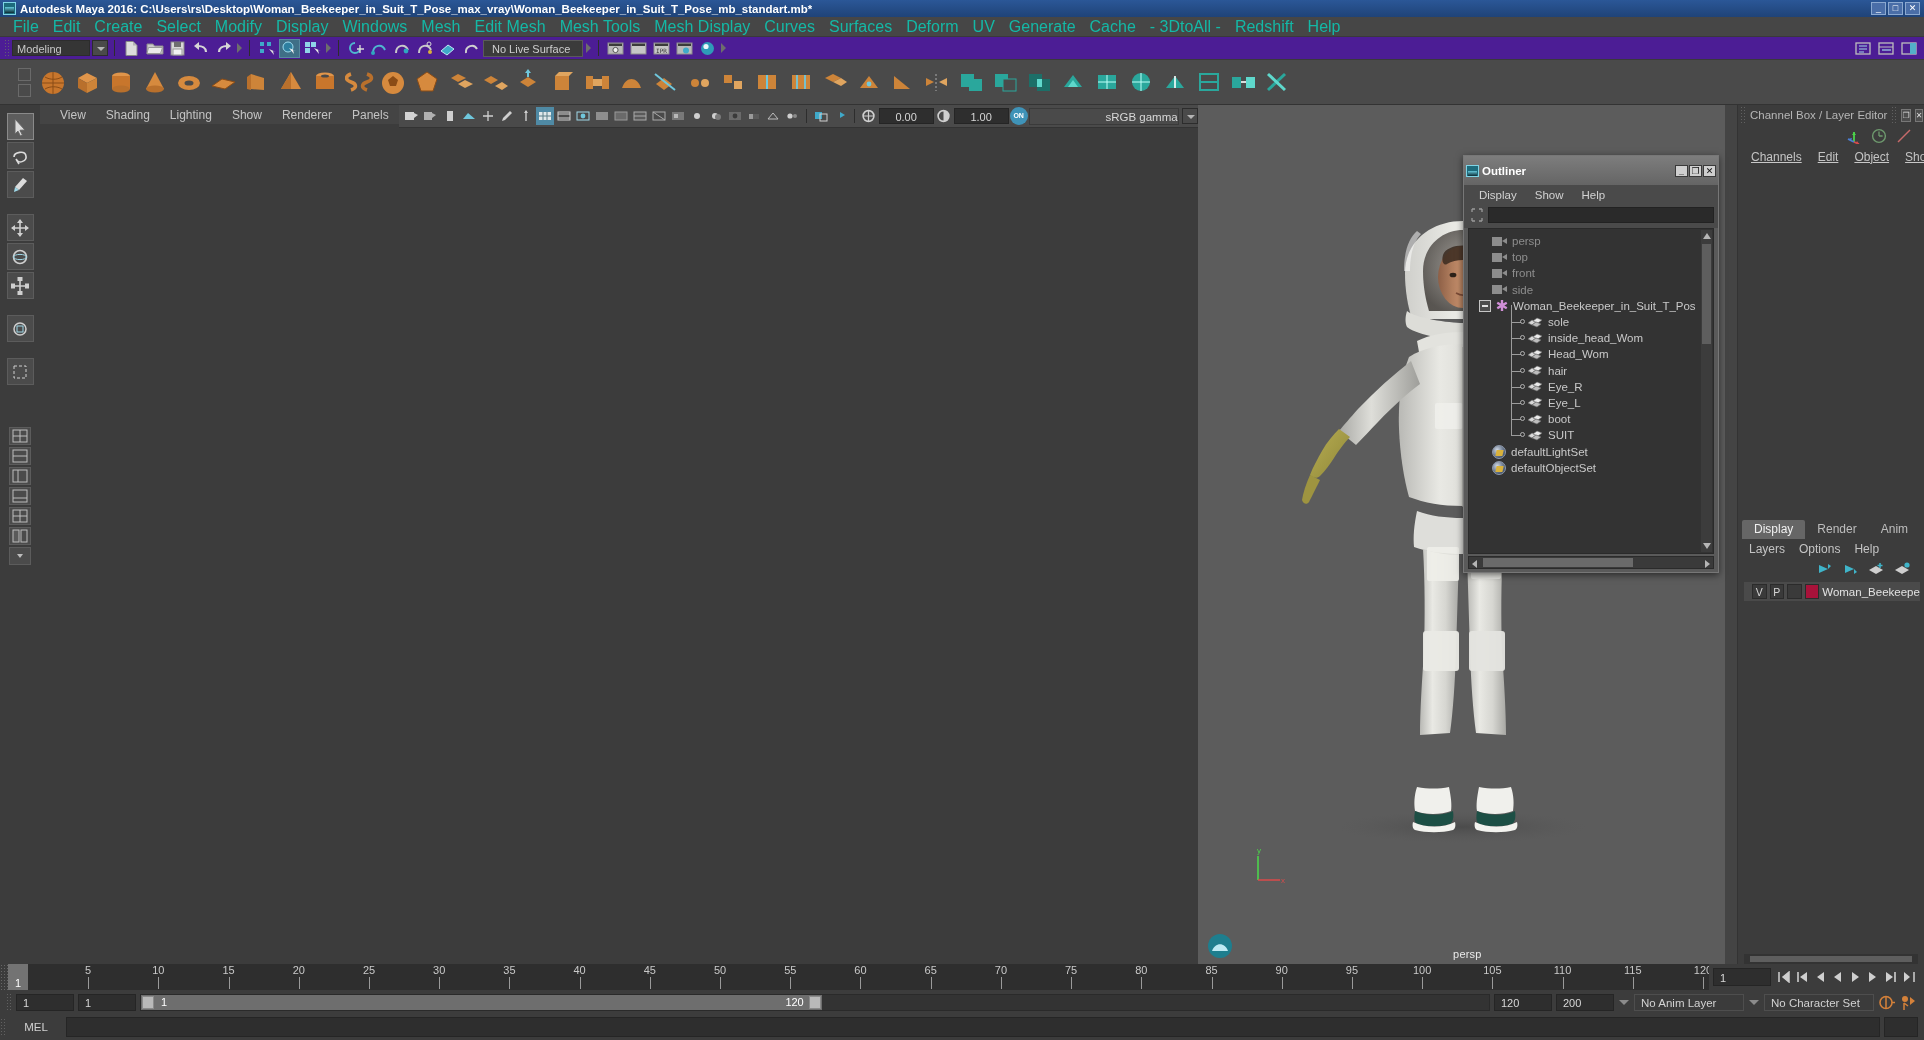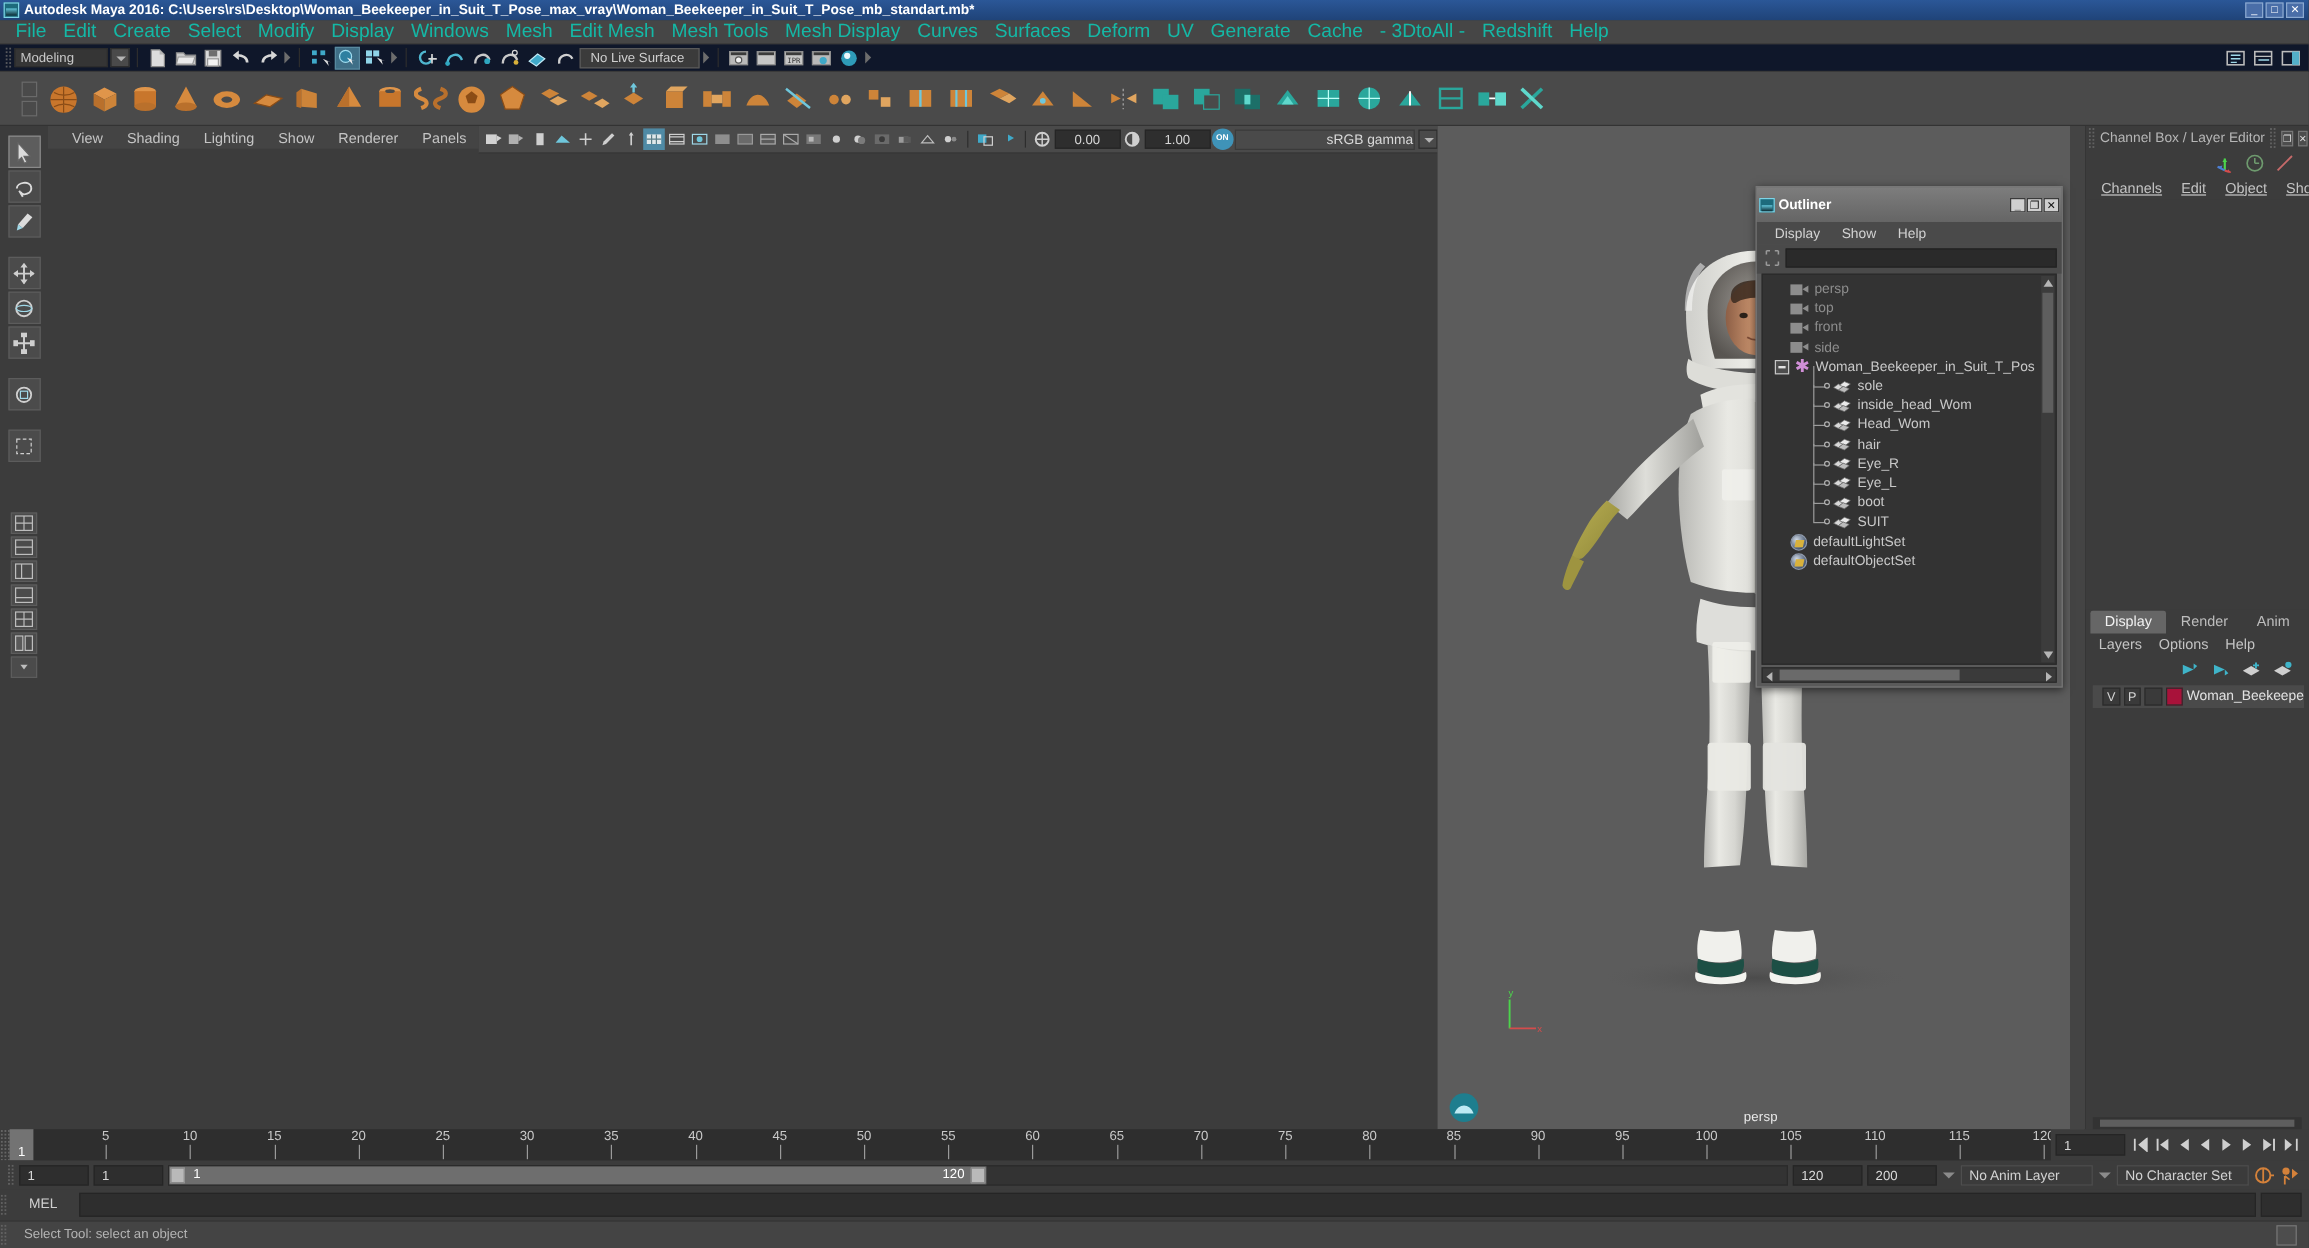--- a/index.html
+++ b/index.html
@@ -19,21 +19,21 @@
   .titlebar .twbtns{margin-left:auto;display:flex;gap:2px;padding-right:2px;}
   .twb{width:15px;height:13px;background:#4a6ea8;border:1px solid #8aa8d0;
     color:#fff;font-size:9px;line-height:11px;text-align:center;box-sizing:border-box;}
 
   
   .menubar{height:19px;background:#464646;display:flex;align-items:center;
     padding-left:6px;flex:none;border-bottom:1px solid #3a3a3a;}
   .menubar .mi{padding:0 7px;font-size:16px;color:#14b8a6;line-height:19px;white-space:nowrap;}
 
   
-  .statusline{height:22px;background:#0f172a;display:flex;align-items:center;flex:none;
+  .statusline{height:22px;background:#4c1d95;display:flex;align-items:center;flex:none;
     gap:2px;padding:0 4px;border-bottom:1px solid #3a3a3a;}
   .sep{width:1px;height:16px;background:#2d2d2d;margin:0 4px;}
   .grip{width:6px;height:18px;flex:none;
     background-image:radial-gradient(#6a6a6a 40%,transparent 41%);
     background-size:3px 3px;opacity:.8;}
   .menuselect{width:78px;height:16px;background:#353535;border:1px solid #2c2c2c;
     color:#c8c8c8;font-size:11px;line-height:16px;padding-left:4px;box-sizing:border-box;
     position:relative;}
   .dd{width:16px;height:16px;background:#4a4a4a;border:1px solid #2c2c2c;box-sizing:border-box;
     position:relative;}
@@ -1239,25 +1239,20 @@
       </svg>
   </div>
 
   <div class="melrow">
     <div class="grip"></div>
     <div class="mellabel">MEL</div>
     <div class="melinput" placeholder=""></div>
     <div class="melbtn"></div>
   </div>
 
-  <div class="statusbar">
-    <div class="grip"></div>
-    <div class="sbtxt">Select Tool: select an object</div>
-    <div class="sbicon"></div>
-  </div>
 
   <div class="outliner">
     <div class="olbar">
       <div class="ollogo"></div>
       <div class="oltitle">Outliner</div>
       <div class="olwb">
         <div class="olb">_</div>
         <div class="olb">❐</div>
         <div class="olb">✕</div>
       </div>

